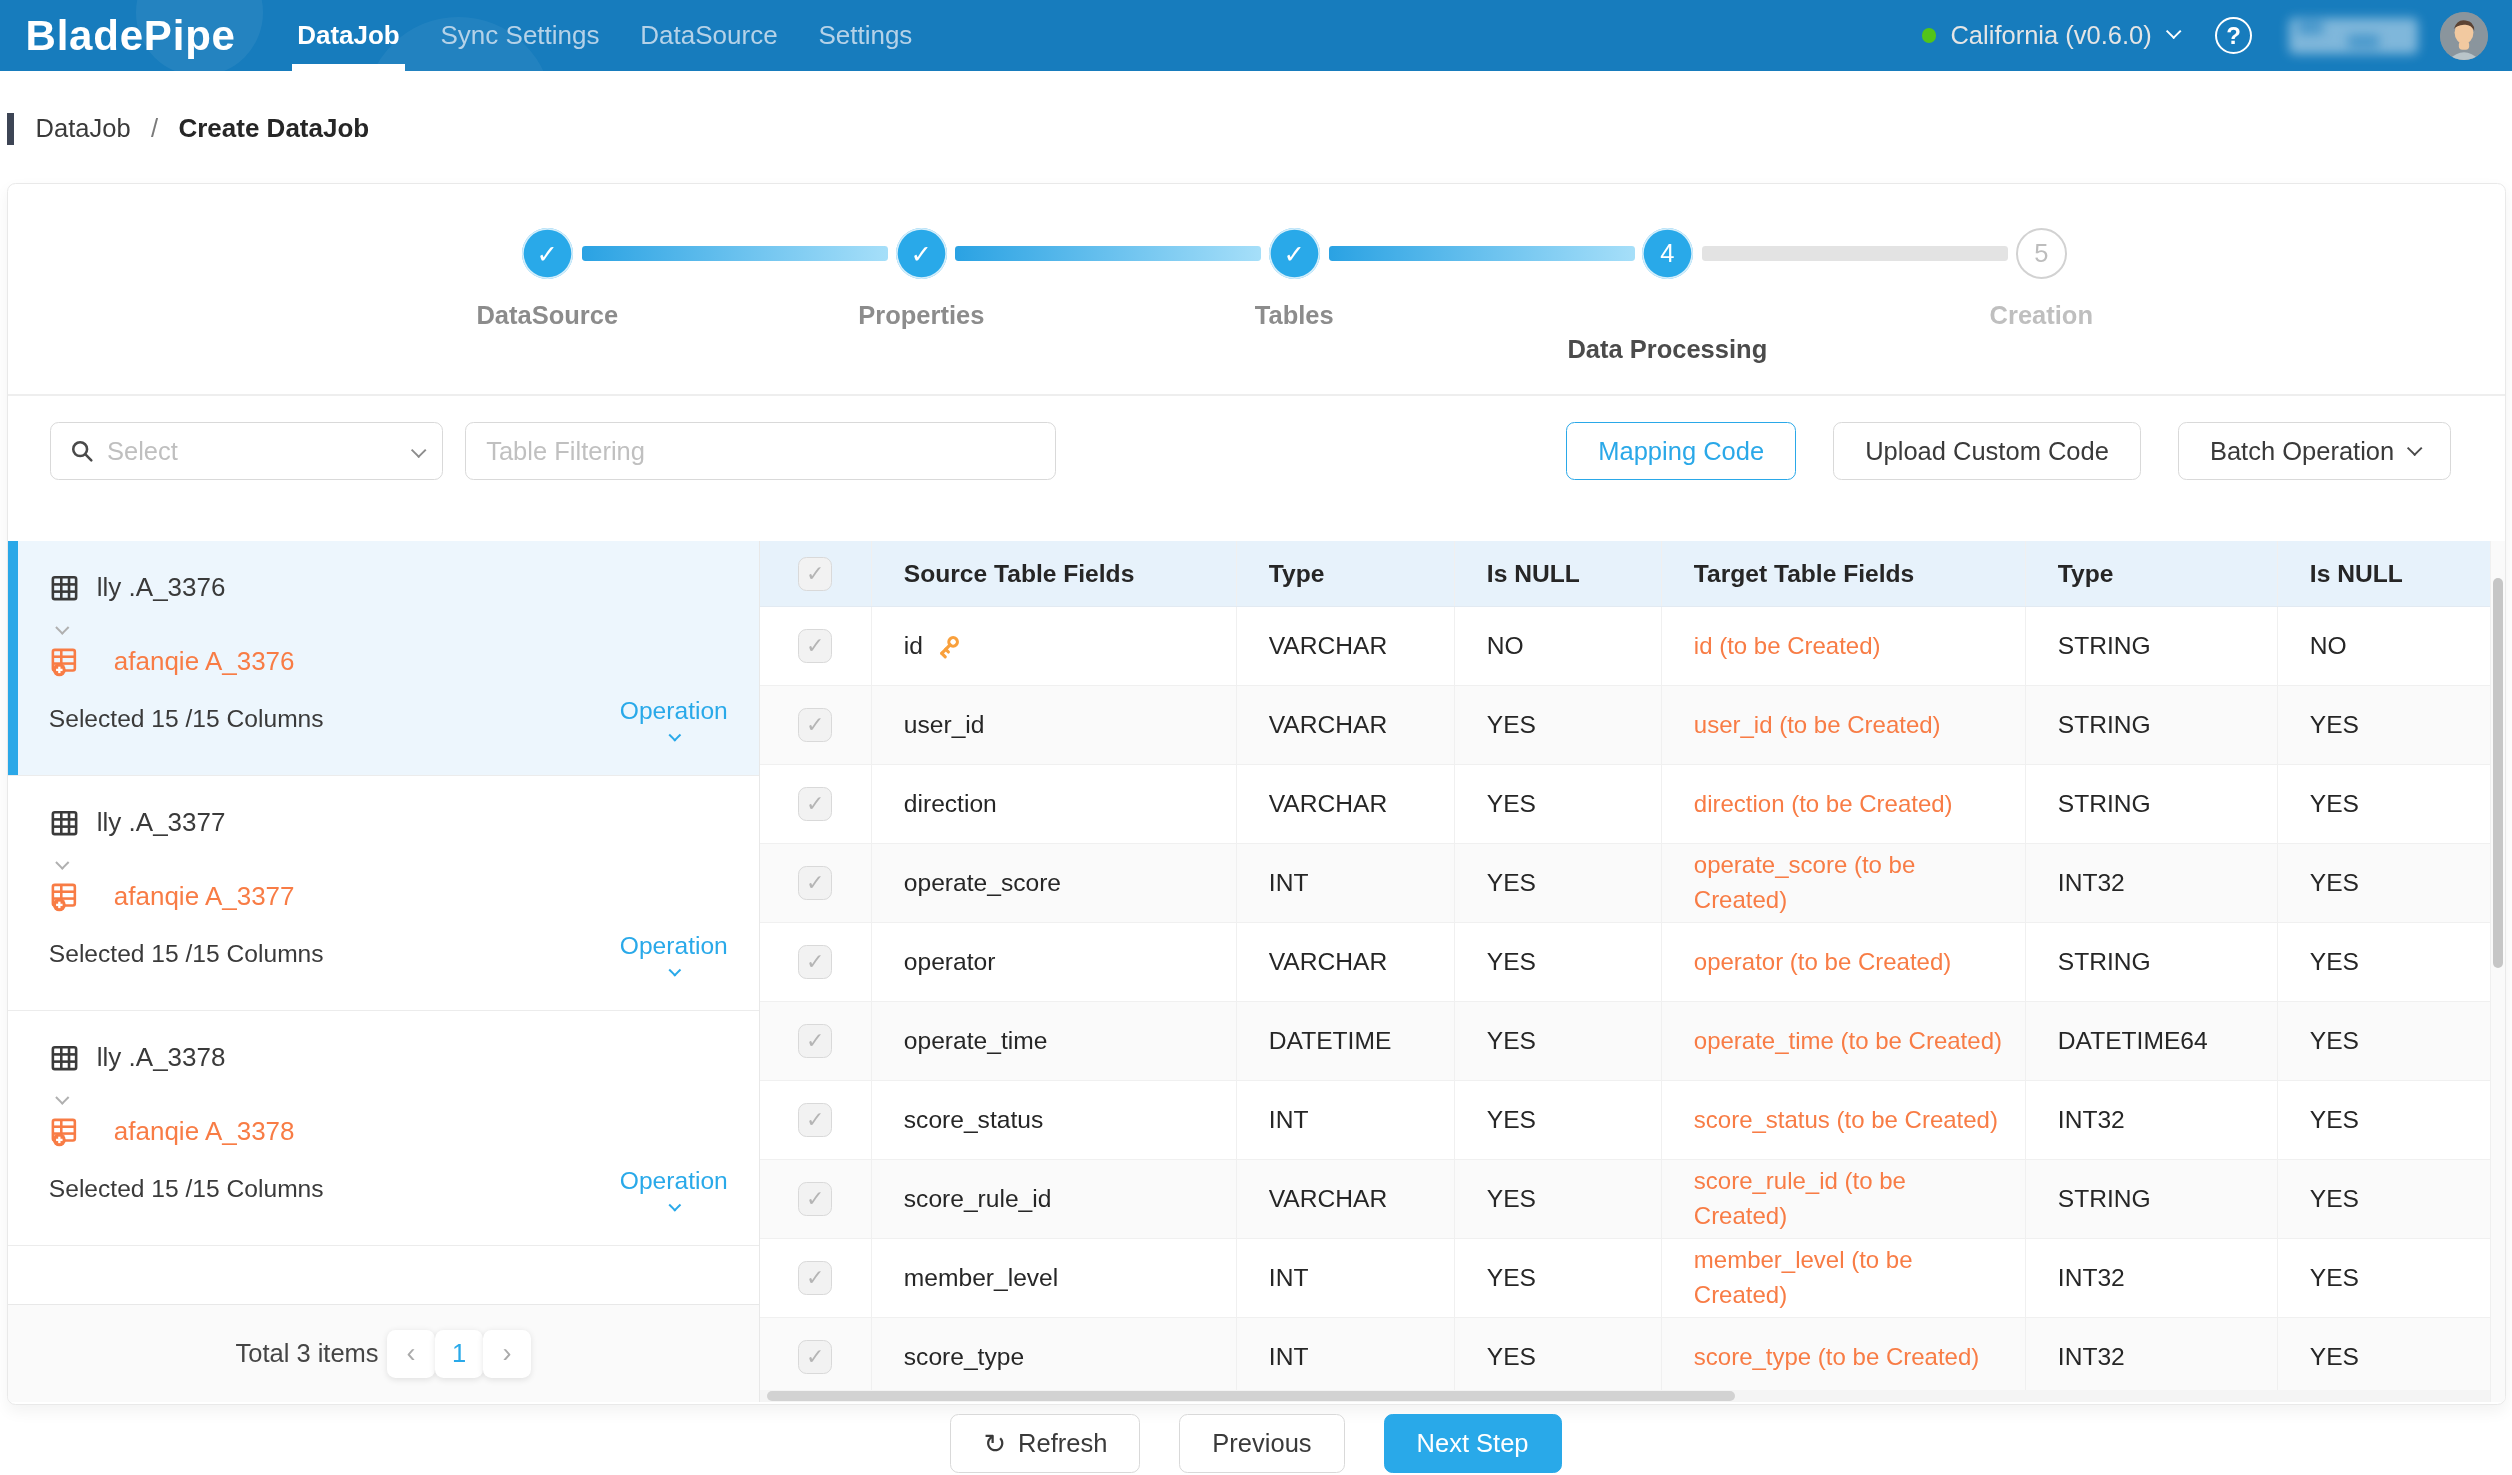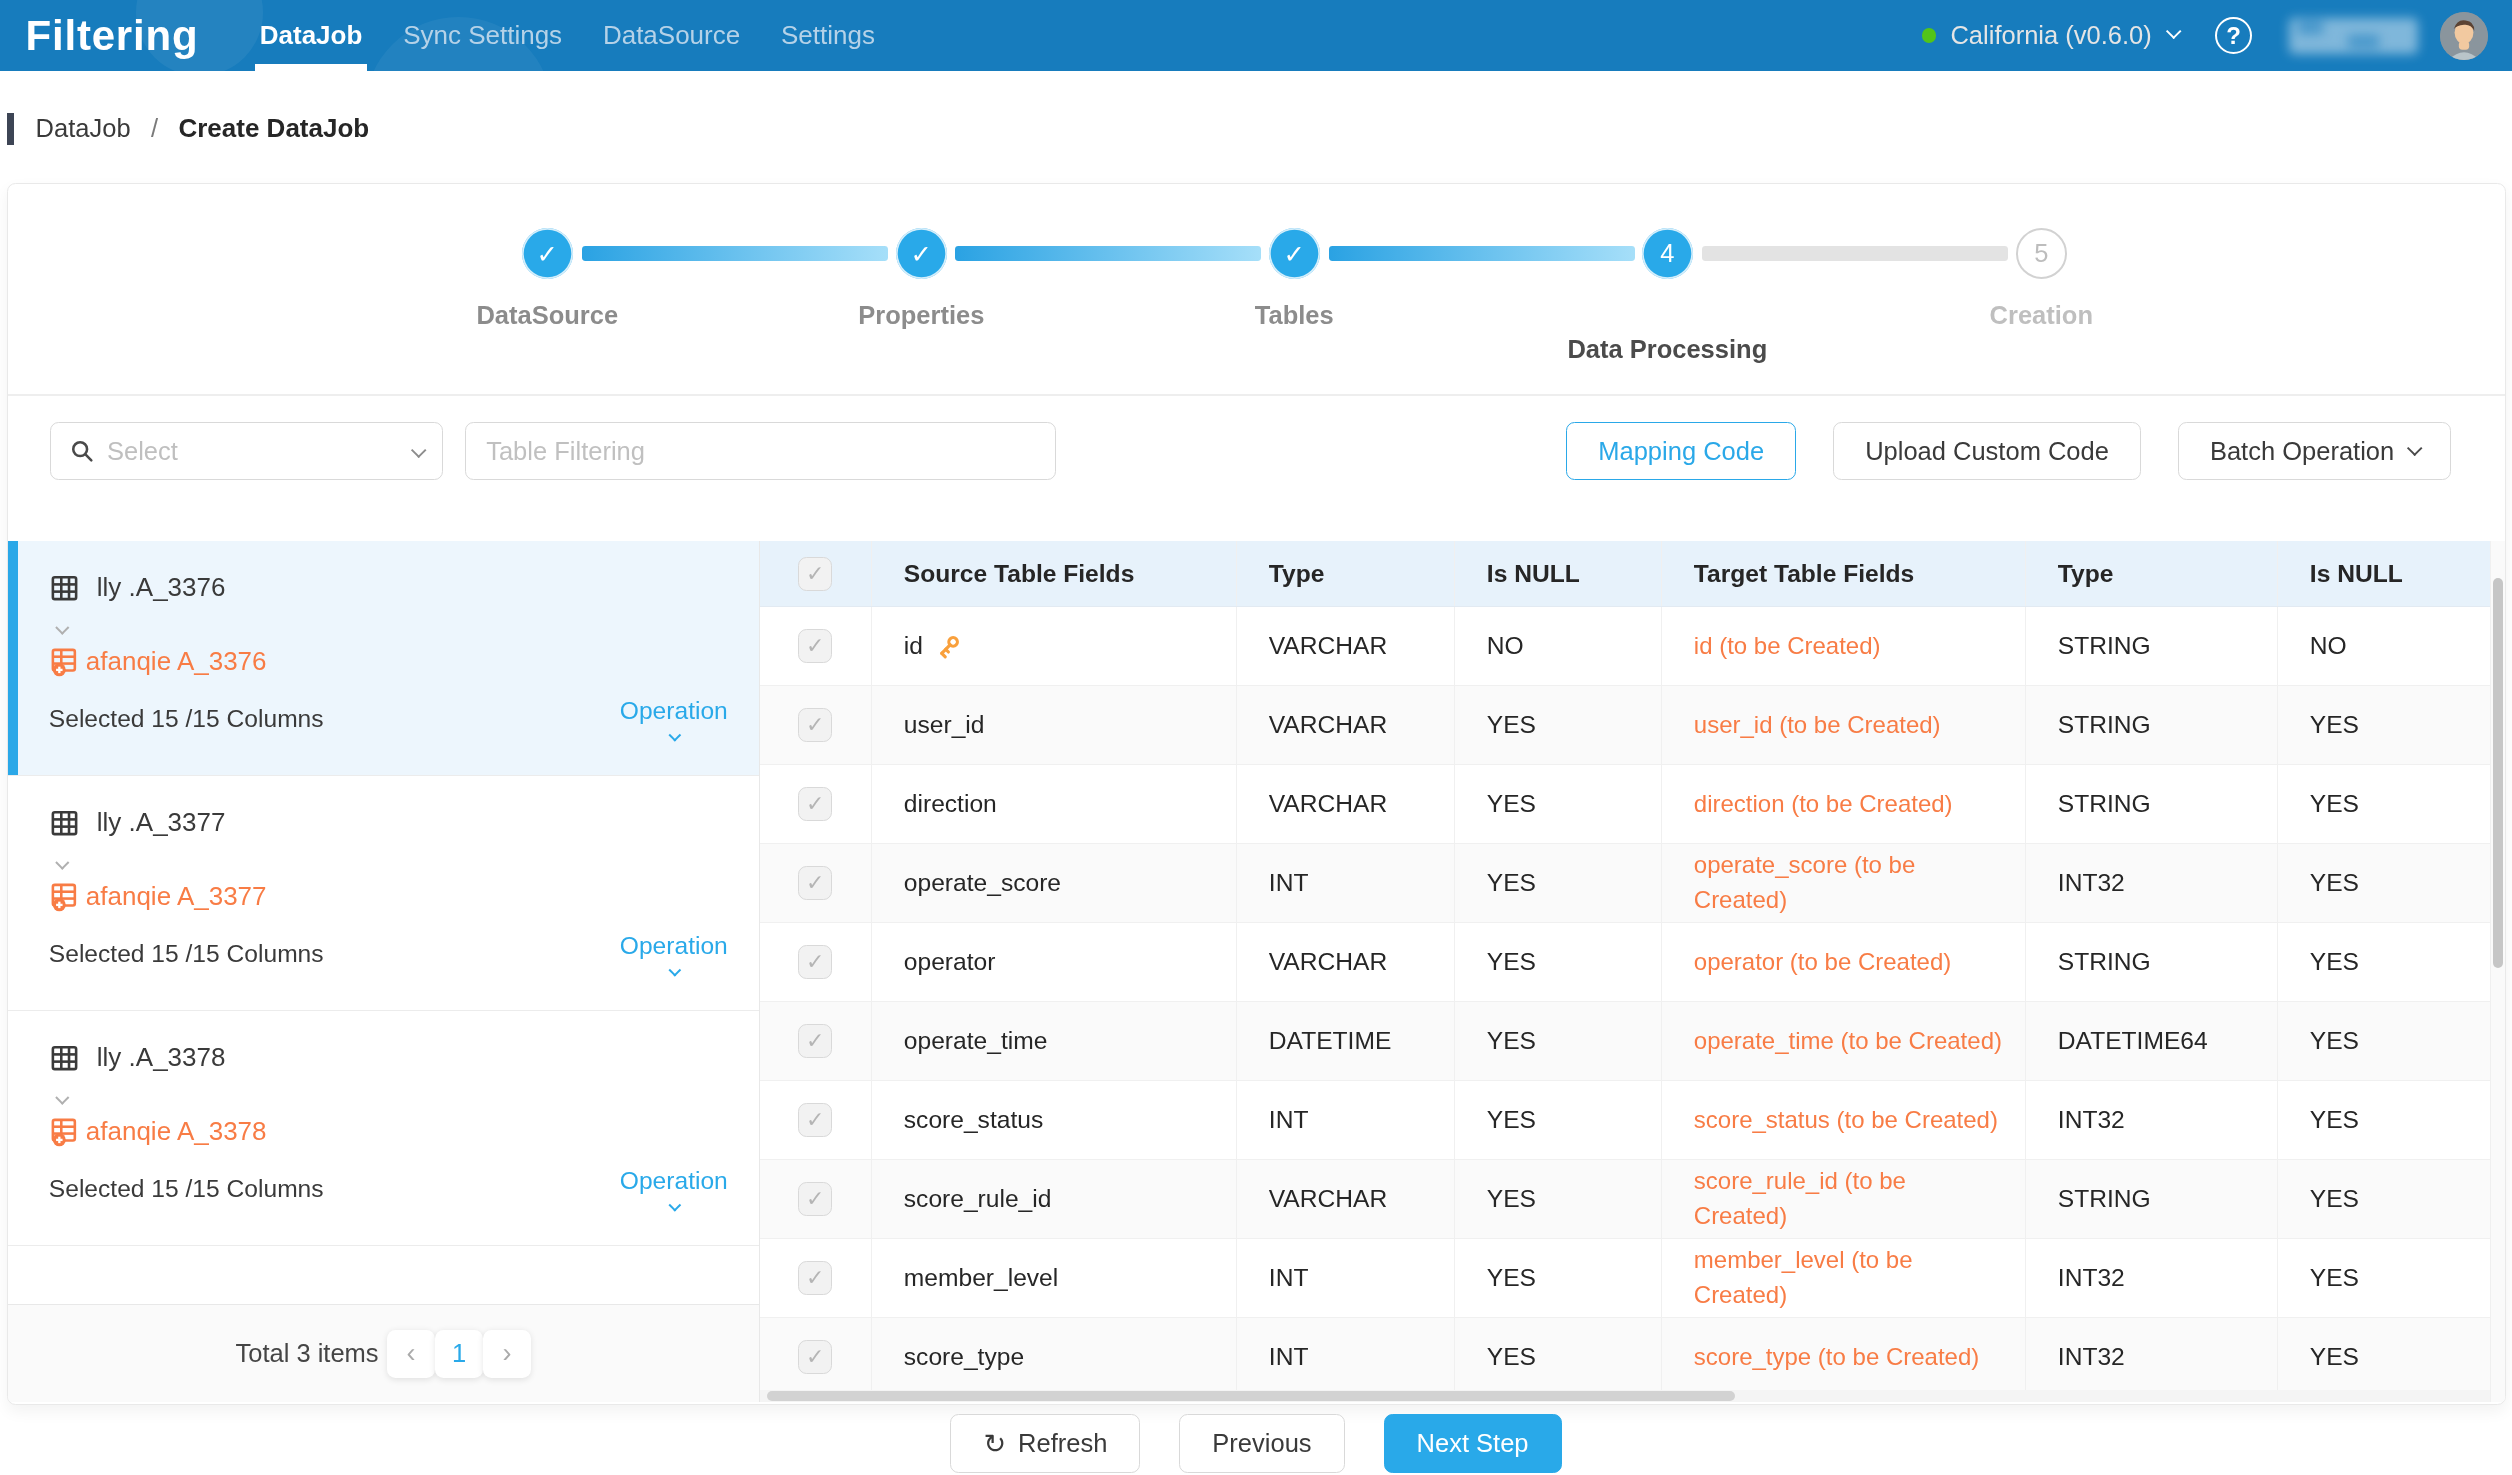--- a/index.html
+++ b/index.html
@@ -119,21 +119,21 @@
 
   
   .left-panel { position:relative; width:752px; height:100%; border-right:1.7px solid #E8E8E8; }
   .titem { position:relative; height:235px; border-bottom:1.7px solid #ECECEC; background:#fff; cursor:pointer; }
   .titem.selected { background:#EDF6FD; }
   .titem.selected::before { content:""; position:absolute; left:0; top:0; bottom:0; width:10.2px; background:#2BA8E8; }
   .titem .row1 { position:absolute; left:41px; top:31px; display:flex; align-items:center; gap:17px; }
   .titem .src-name { font-size:26px; color:#3a3a3a; }
   .titem .expander { position:absolute; left:48px; top:81px; color:#B0B0B0; }
   .titem .expander .chev { width:10.2px; height:10.2px; }
-  .titem .row2 { position:absolute; left:41px; top:105px; display:flex; align-items:center; gap:6px; }
+  .titem .row2 { position:absolute; left:41px; top:105px; display:flex; align-items:center; gap:34px; }
   .titem .tgt-name { font-size:26px; color:#F87C45; }
   .titem .row3 { position:absolute; left:41px; right:31px; top:156px; display:flex; align-items:center; }
   .titem .sel-info { font-size:24.6px; color:#3a3a3a; }
   .titem .op-link { margin-left:auto; font-size:24.6px; color:#29A9E9; display:flex; align-items:center; gap:10.2px; cursor:pointer;flex-direction:column; }
   .titem .op-link .chev { width:9.3px; height:9.3px; margin-top:-3.4px; }
 
   .left-footer {
     position:absolute; left:0; bottom:0; width:100%; height:98px; background:#FAFAFA;
     border-top:1.7px solid #E8E8E8; display:flex; align-items:center; justify-content:center; 
   }
@@ -195,21 +195,21 @@
   .refresh-glyph { font-family:"DejaVu Sans",sans-serif; font-size:27px; line-height:1; }
 
   svg { display:block; }
 </style>
 </head>
 <body>
 
 <div class="page">
 
   <div class="topbar">
-    <div class="logo">Filtering</div>
+    <div class="logo">BladePipe</div>
     <div class="nav">
 
     <div class="nav-item active">
           <span>DataJob</span>
         </div>
         <div class="nav-item">
           <span>Sync Settings</span>
         </div>
         <div class="nav-item">
           <span>DataSource</span>

